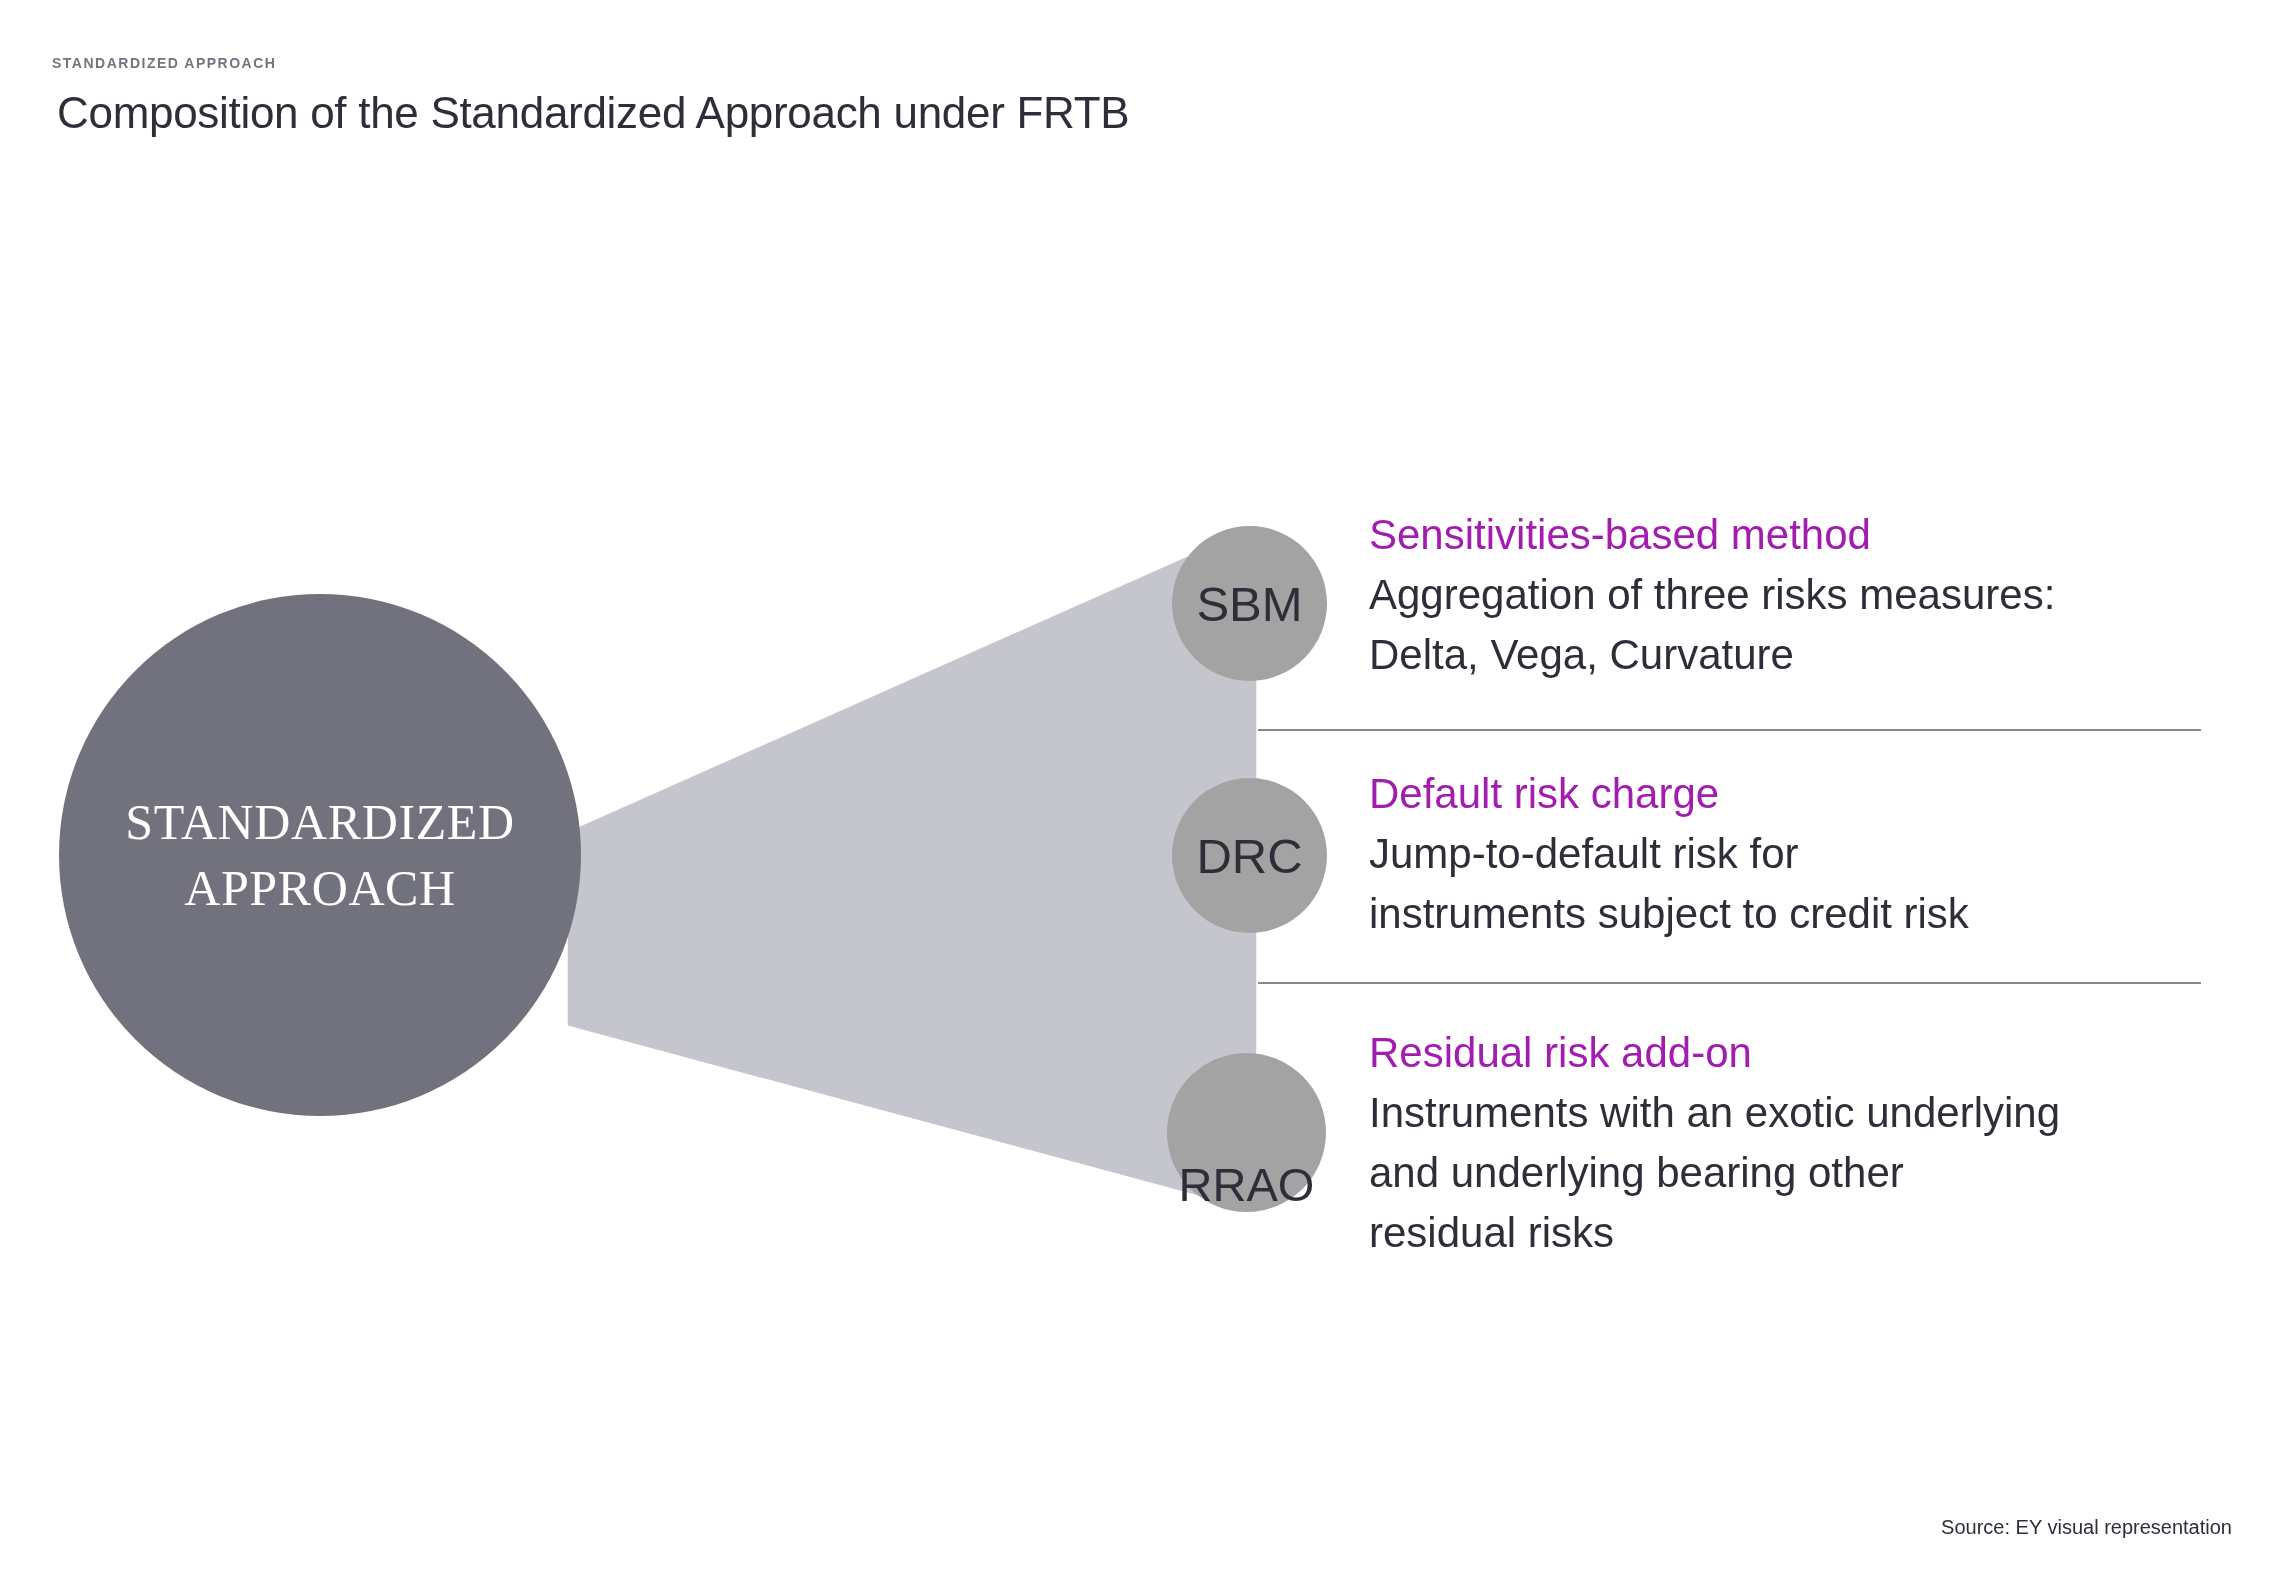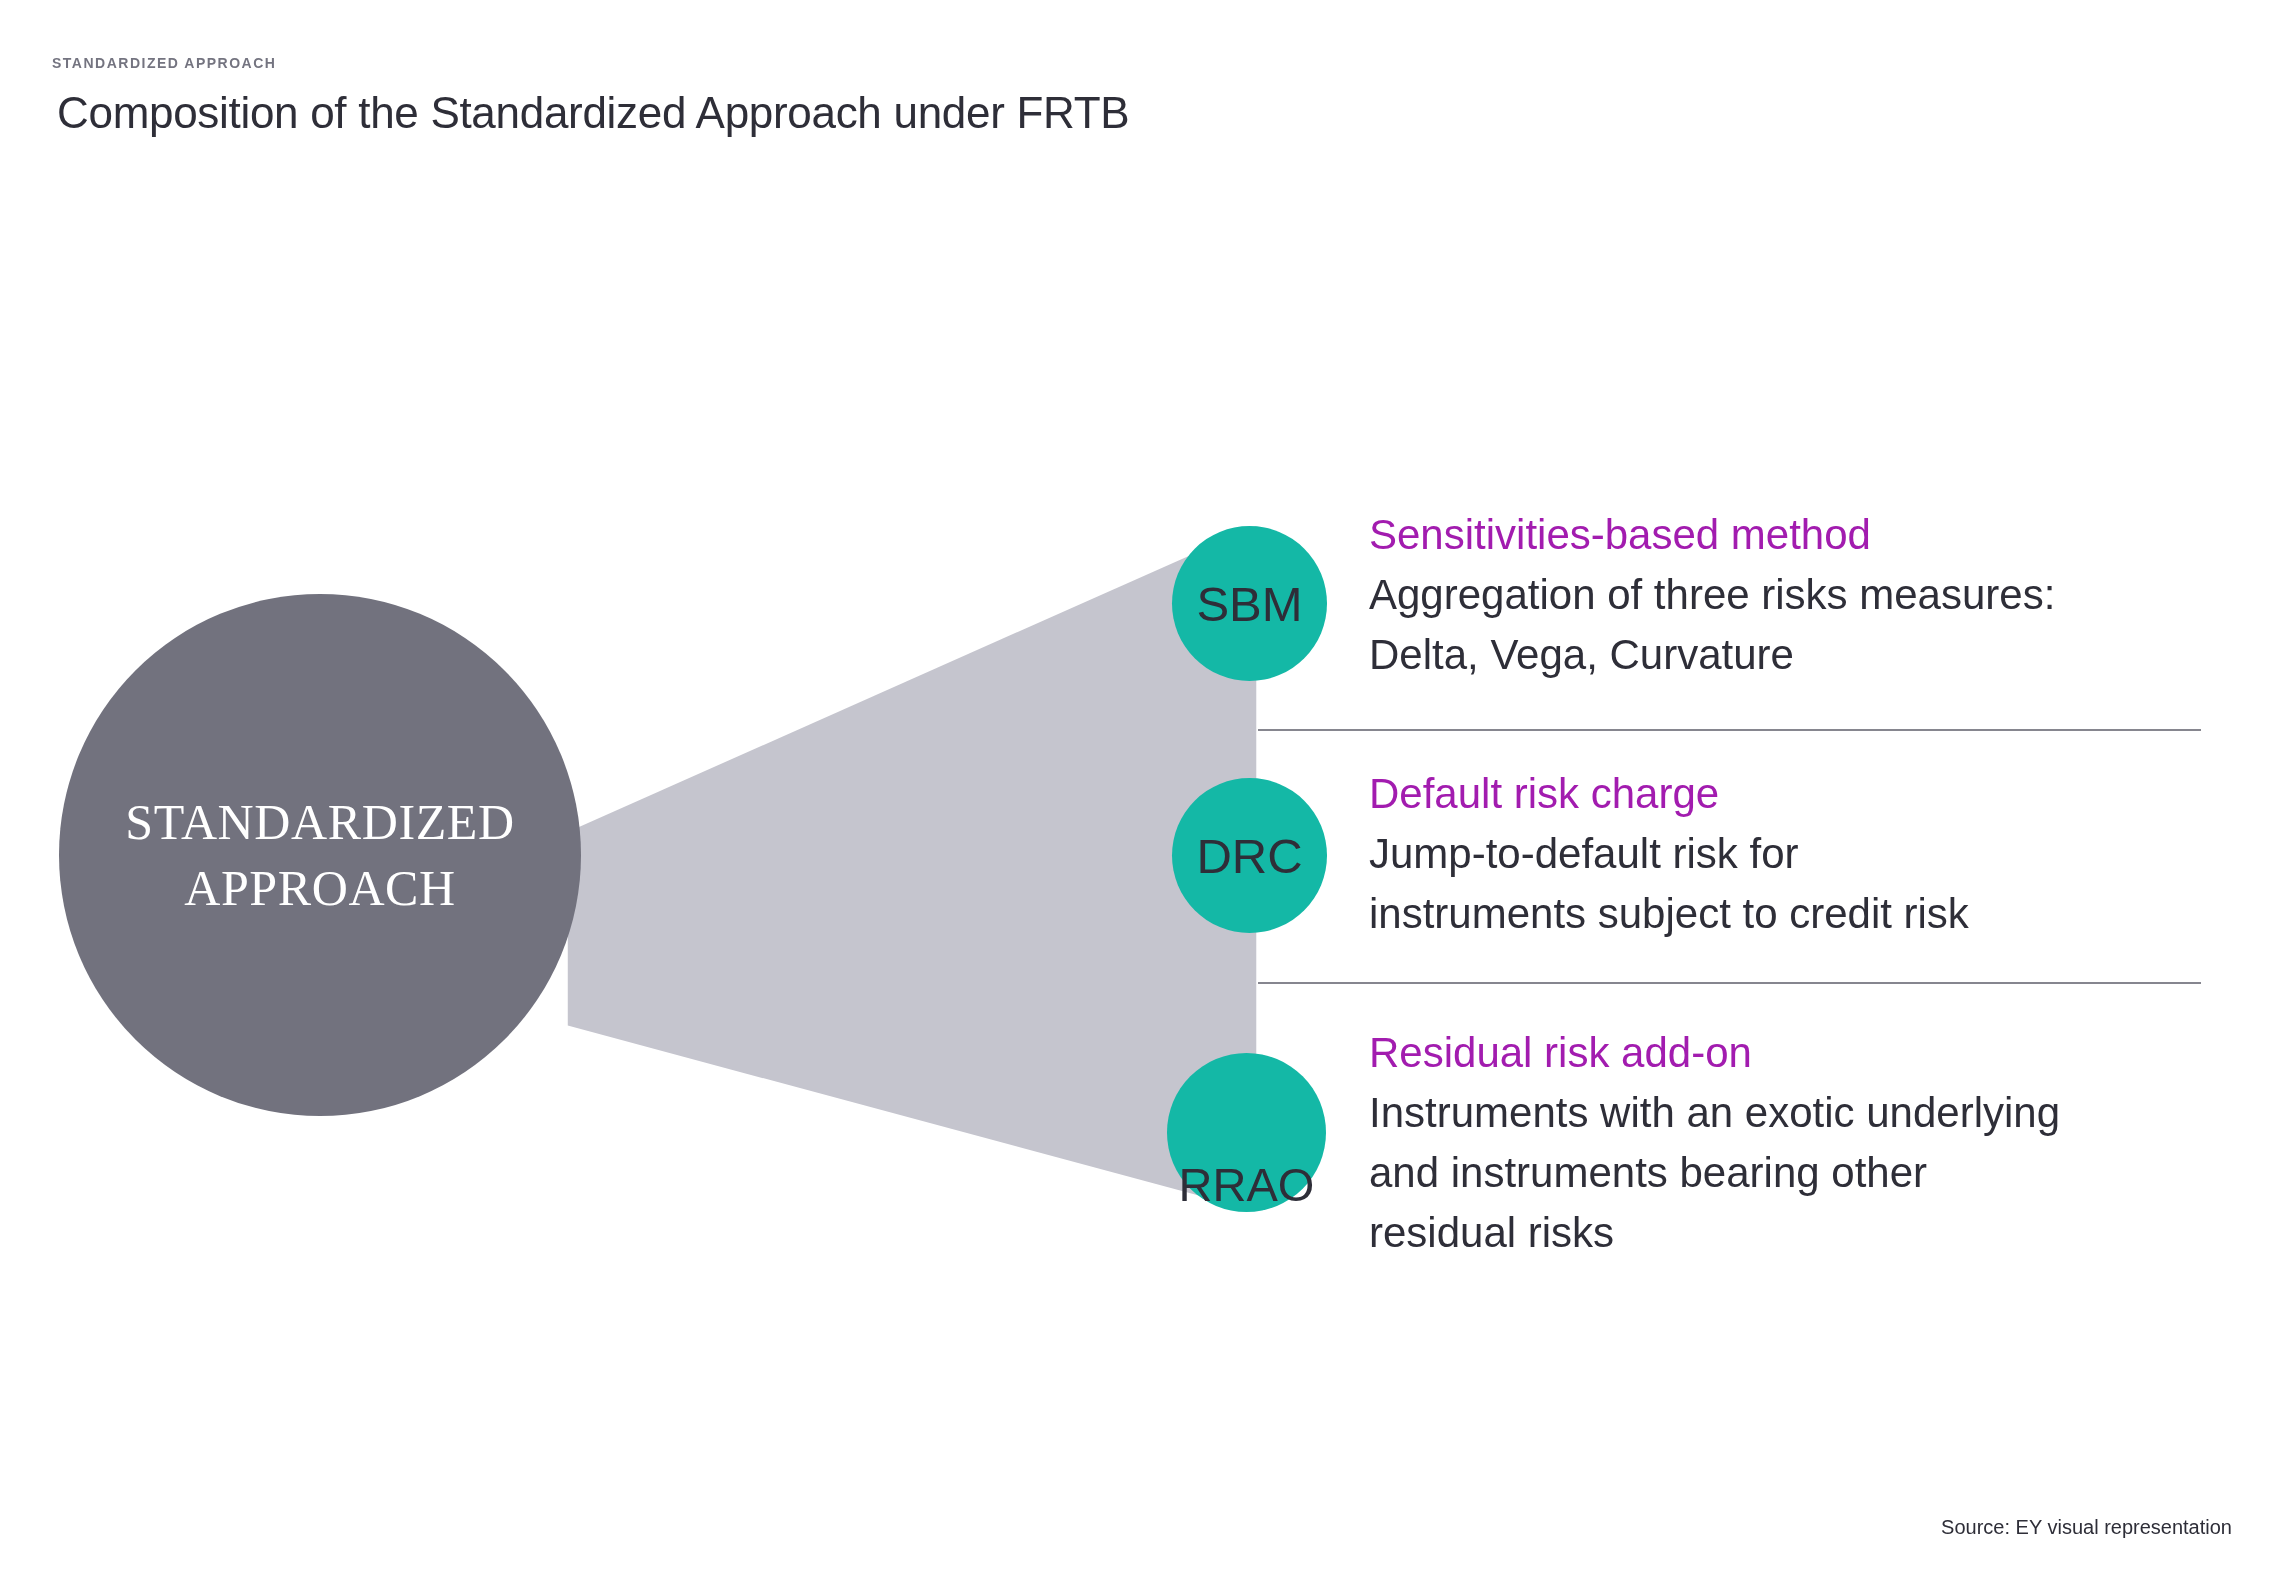--- a/index.html
+++ b/index.html
@@ -24,21 +24,21 @@
   .funnel-svg{position:absolute;left:0;top:0;width:2295px;height:1594px;}
   .hub-circle{
     position:absolute;left:59px;top:594px;width:522px;height:522px;
     border-radius:50%;background:#72727e;
     display:flex;align-items:center;justify-content:center;text-align:center;
   }
   .hub-label{
     color:#ffffff;font-size:50px;line-height:66px;font-weight:400;letter-spacing:0.6px;font-family:Liberation Serif, serif;
   }
   .node{
-    position:absolute;border-radius:50%;background:#14b8a6;
+    position:absolute;border-radius:50%;background:#a3a3a3;
     display:flex;align-items:center;justify-content:center;
     color:#2e2e38;font-weight:500;
   }
   .node-sbm{left:1172px;top:526px;width:155px;height:155px;font-size:49px;}
   .node-drc{left:1172px;top:778px;width:155px;height:155px;font-size:49px;}
   .node-rrao{left:1167px;top:1053px;width:159px;height:159px;font-size:47px;align-items:flex-end;}
   .block{
     position:absolute;left:1369px;width:897px;
     font-size:42px;line-height:60px;font-weight:400;color:#2e2e38;
   }
@@ -97,20 +97,20 @@
     <div class="heading">Default risk charge</div>
     <div>Jump-to-default risk for</div>
     <div>instruments subject to credit risk</div>
   </div>
 
   <div class="divider divider-2"></div>
 
   <div class="block block-3">
     <div class="heading">Residual risk add-on</div>
     <div>Instruments with an exotic underlying</div>
-    <div>and instruments bearing other</div>
+    <div>and underlying bearing other</div>
     <div>residual risks</div>
   </div>
 
   <div class="source">Source: EY visual representation</div>
 
 </div>
 
 
 </body></html>

